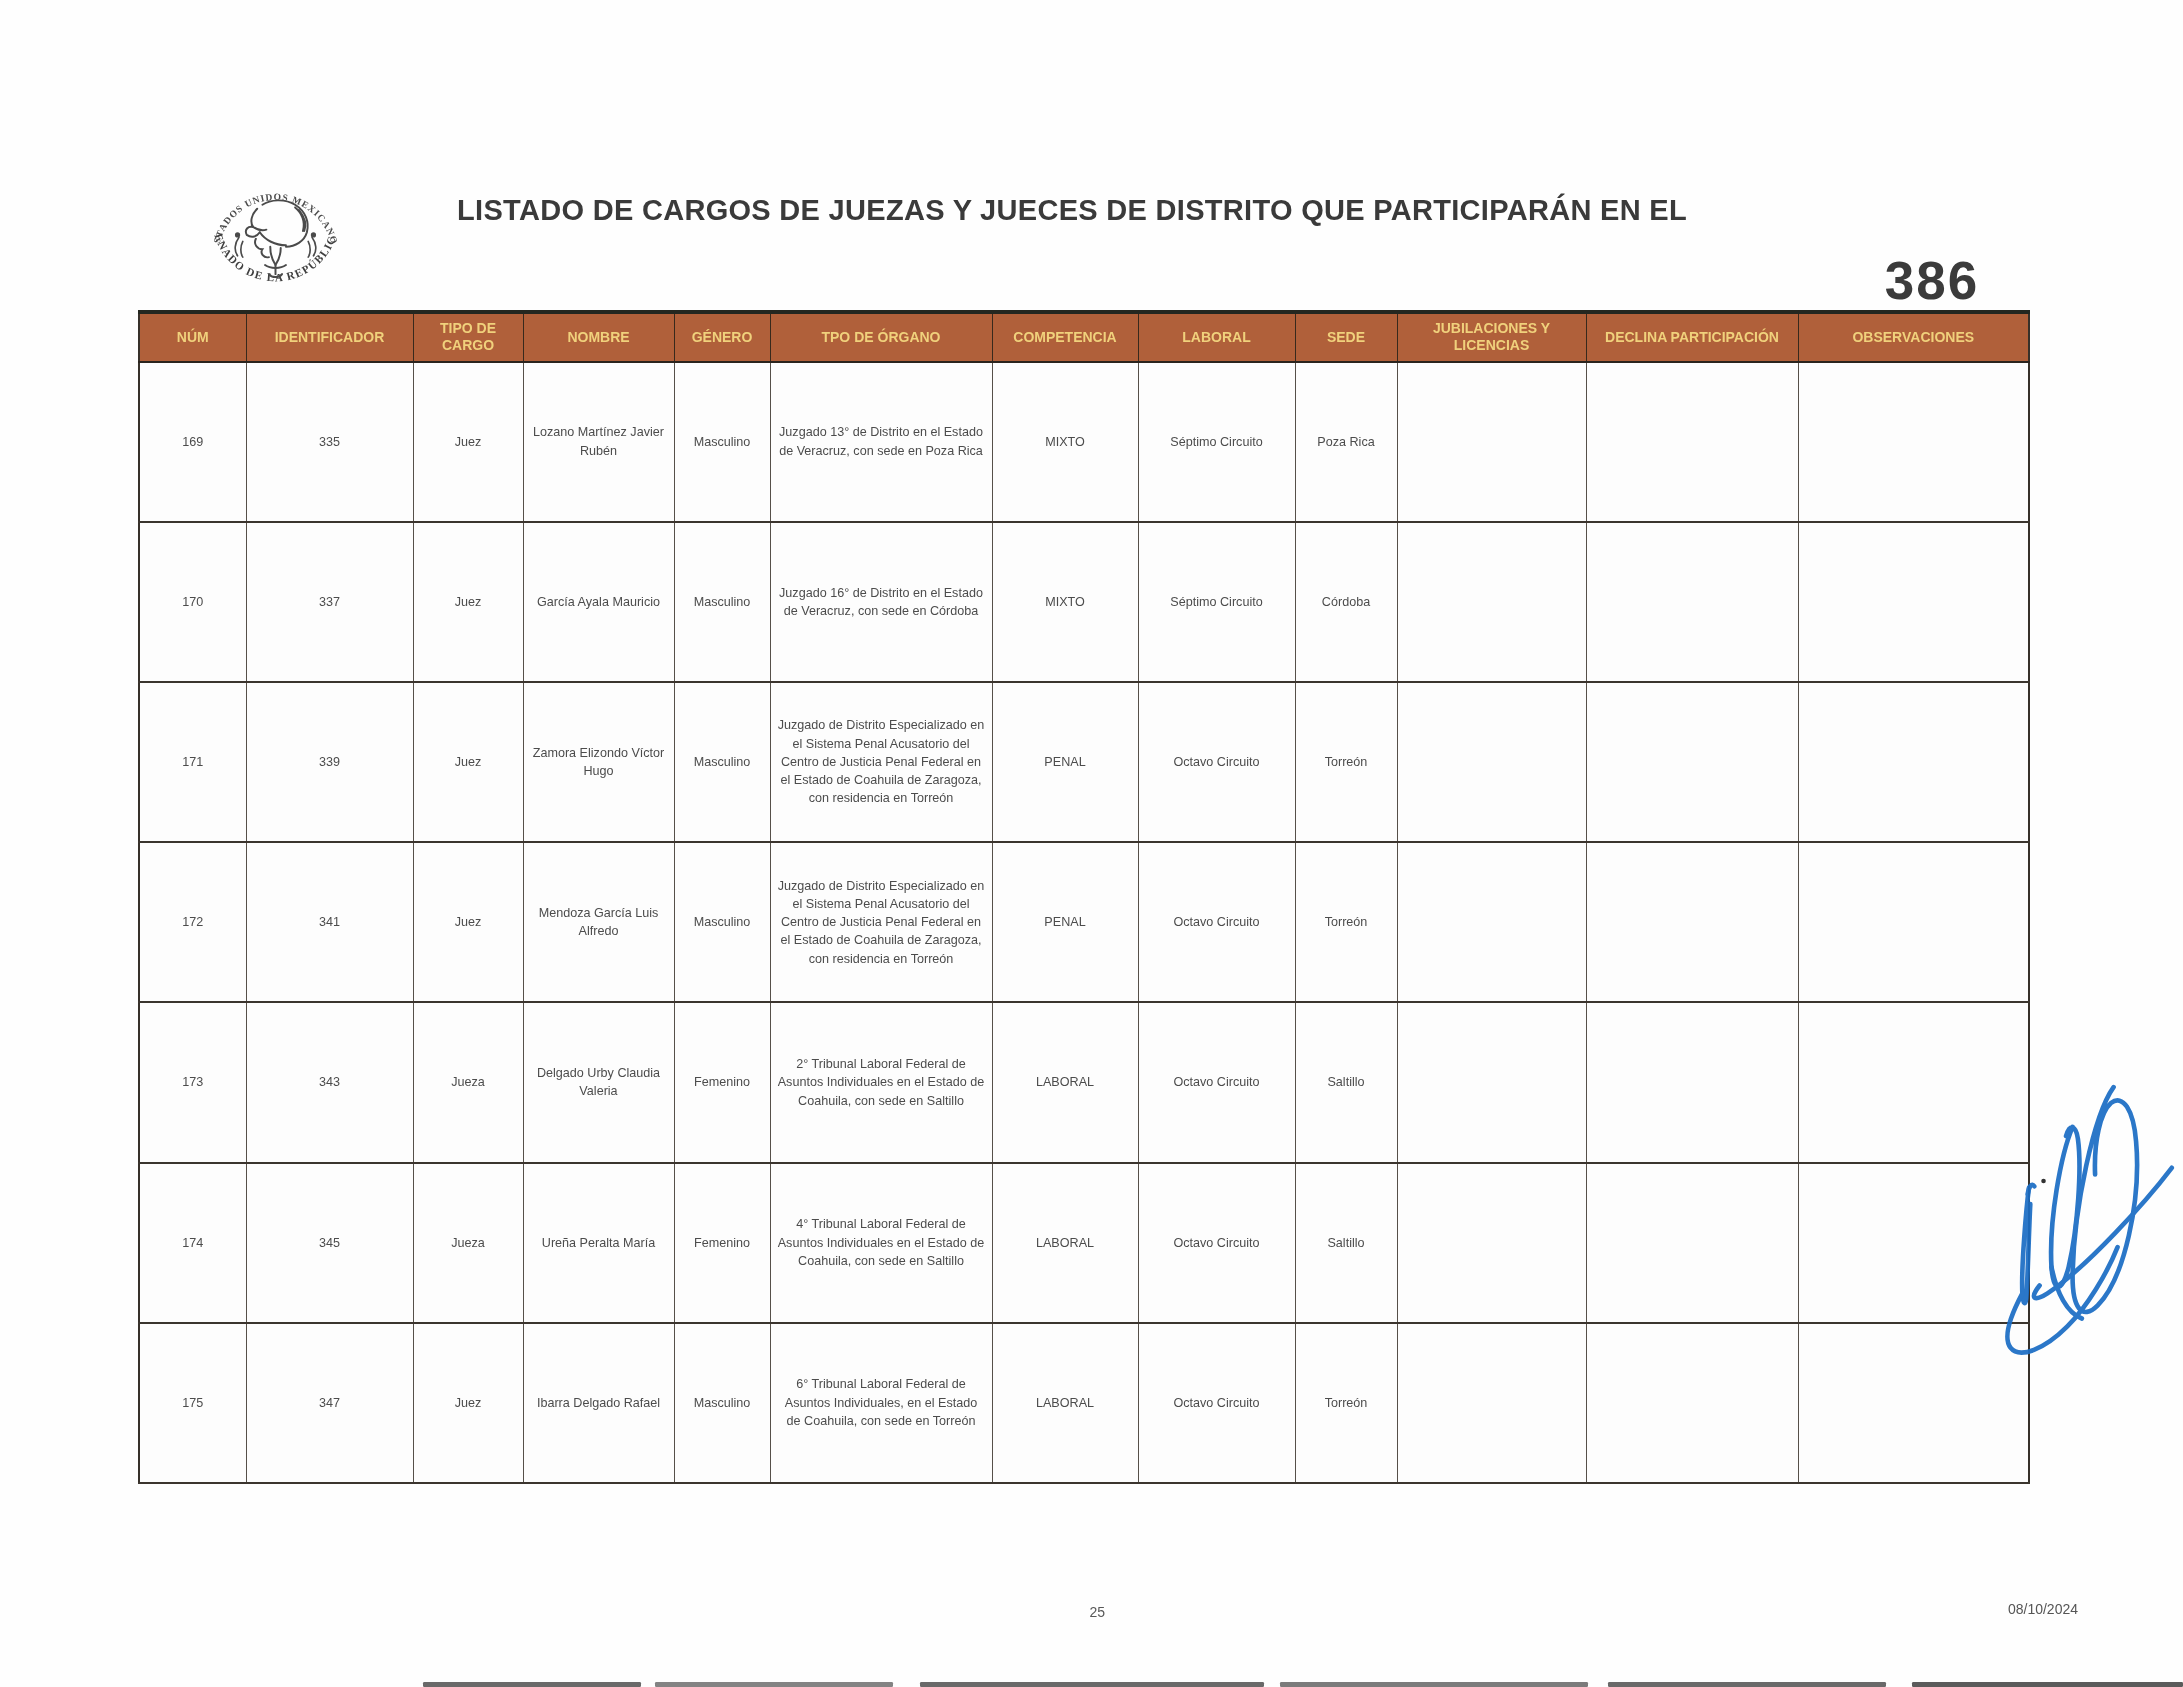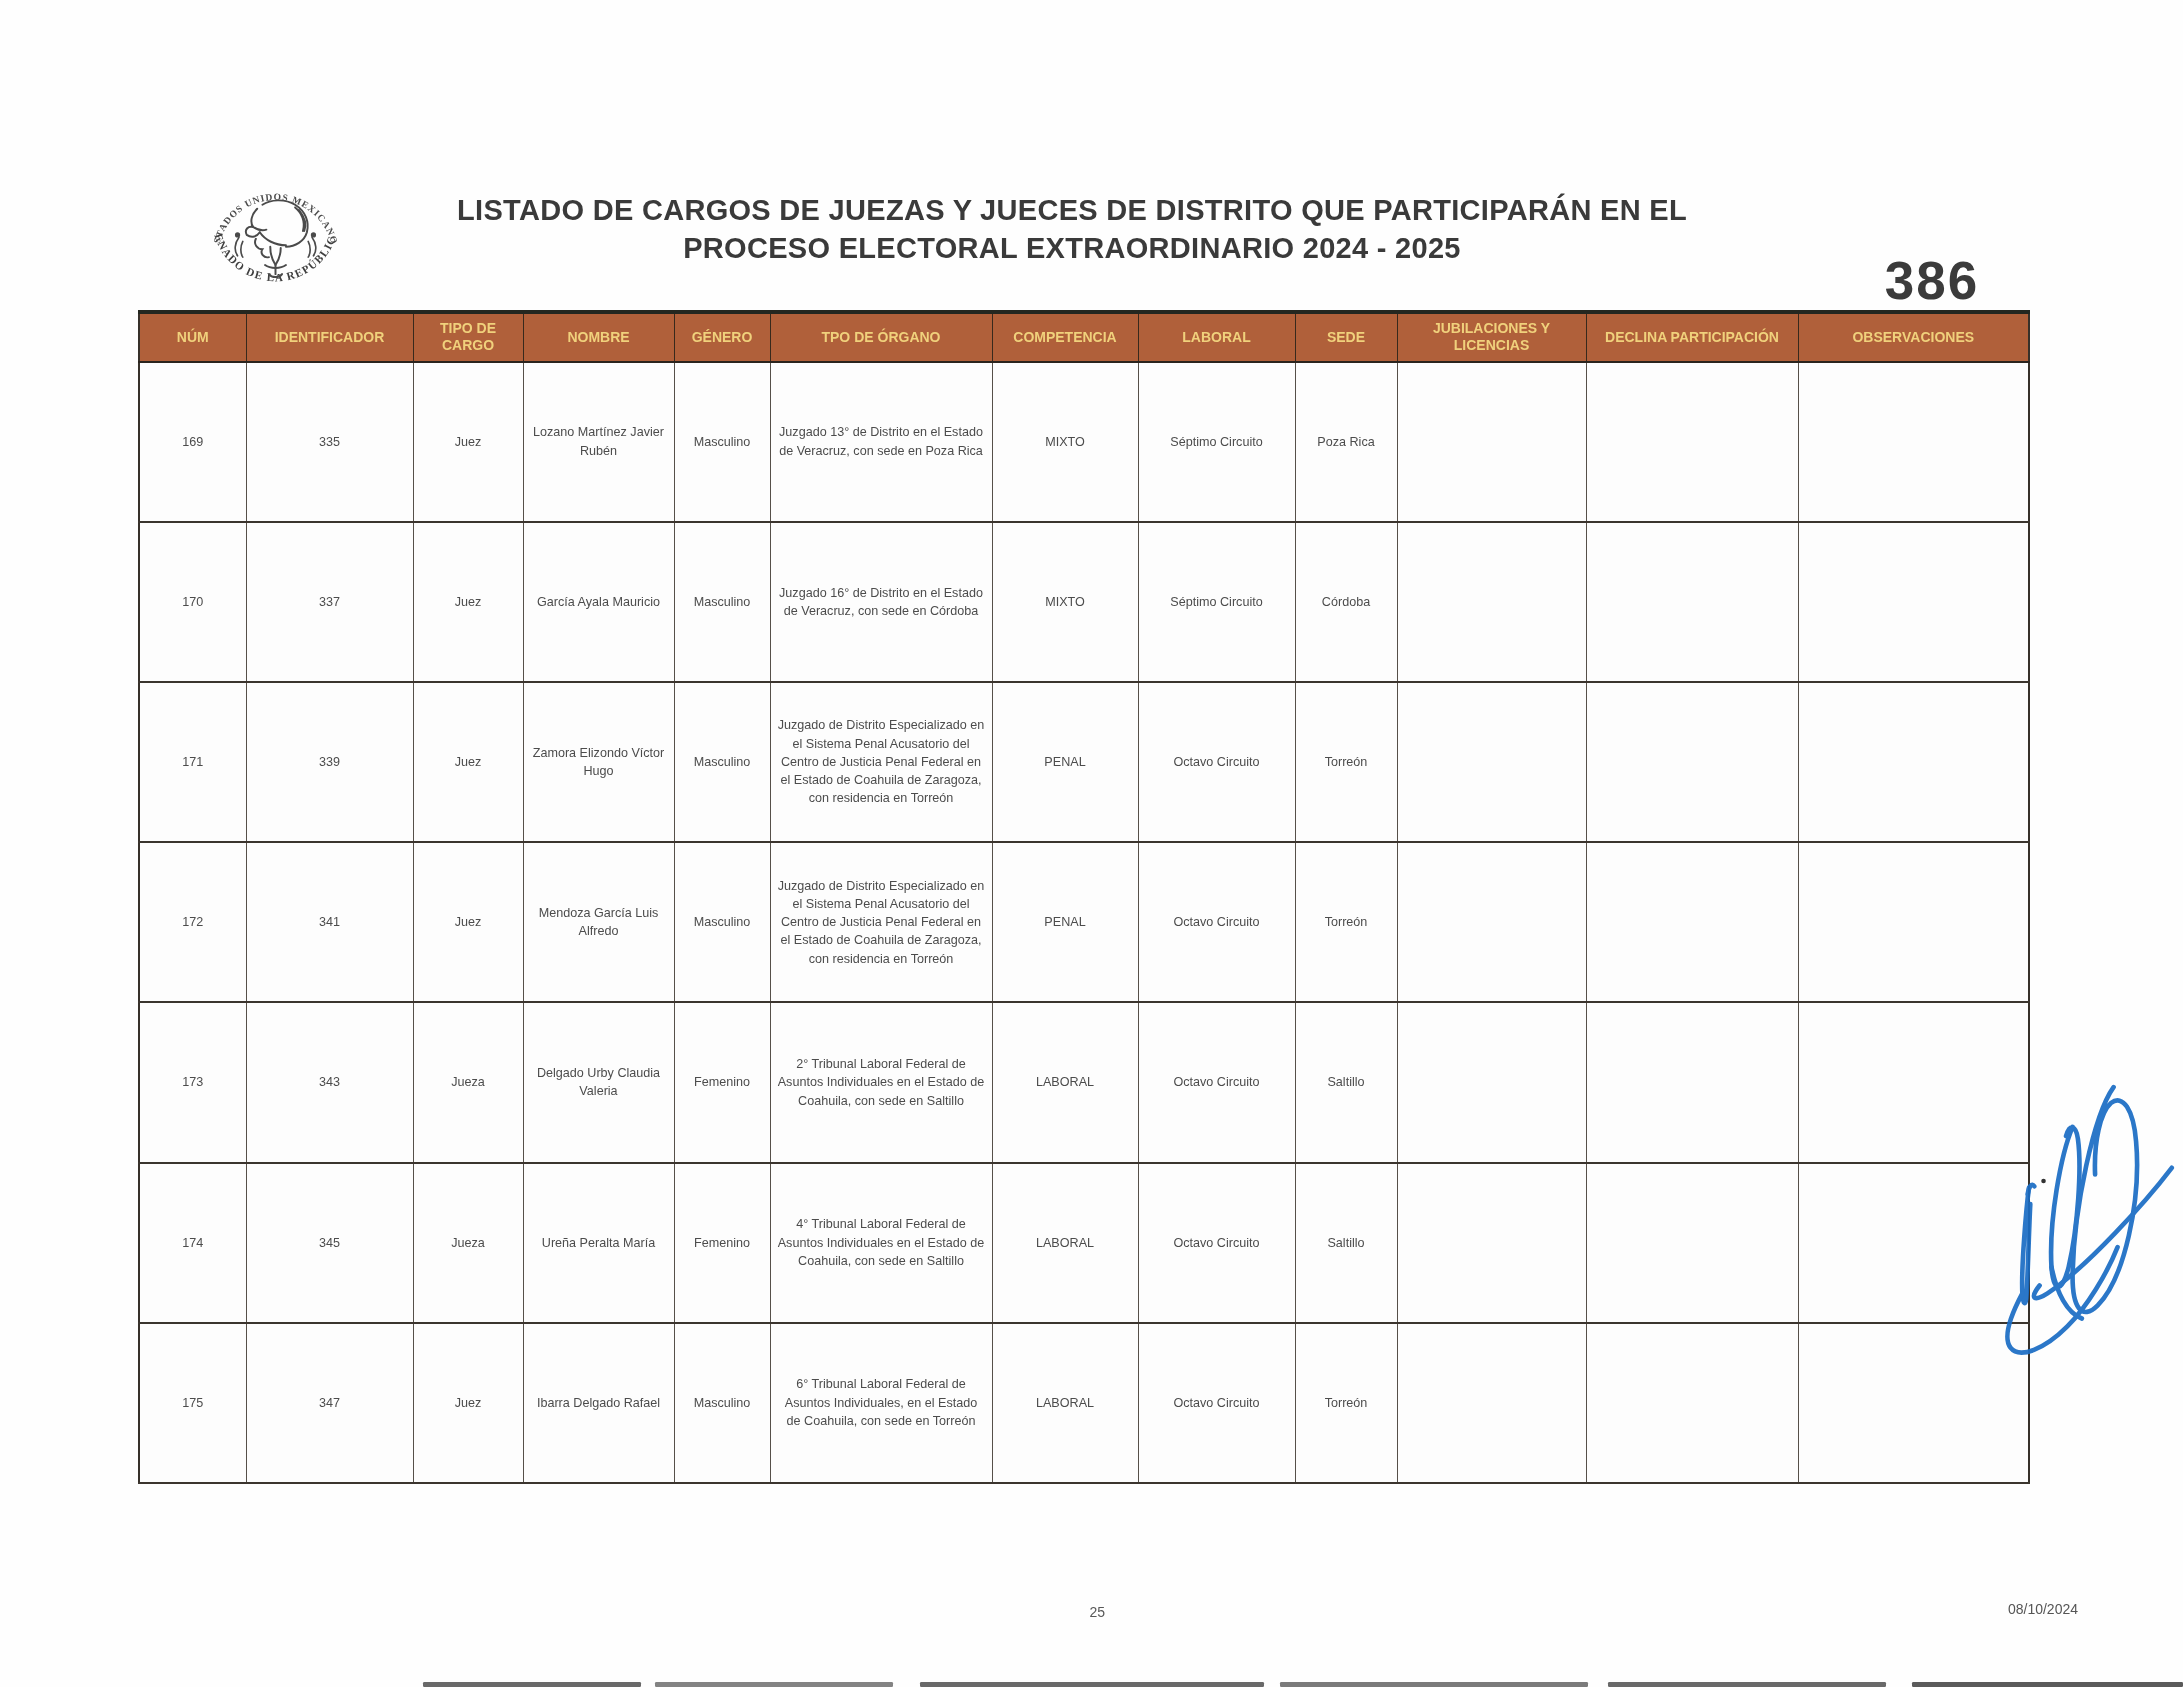--- a/index.html
+++ b/index.html
@@ -101,21 +101,20 @@
         <path d="M 64,116 C 58,124 56,136 62,144 M 70,122 C 66,130 66,140 70,146" stroke-width="2.5"></path>
         <path d="M 176,116 C 182,124 184,136 178,144 M 170,122 C 174,130 174,140 170,146" stroke-width="2.5"></path>
         <circle cx="62" cy="112" r="2.5" fill="#4a4a4a"></circle>
         <circle cx="178" cy="112" r="2.5" fill="#4a4a4a"></circle>
       </g>
     </svg>
   </div>
 
   <div class="title-block">
     <div>LISTADO DE CARGOS DE JUEZAS Y JUECES DE DISTRITO QUE PARTICIPARÁN EN EL</div>
-    <div>PROCESO ELECTORAL EXTRAORDINARIO 2024 - 2025</div>
   </div>
 
   <div class="page-stamp">386</div>
 
   <table class="listado">
     <colgroup>
       <col style="width:107px">
         <col style="width:167px">
         <col style="width:110px">
       <col style="width:151px">

